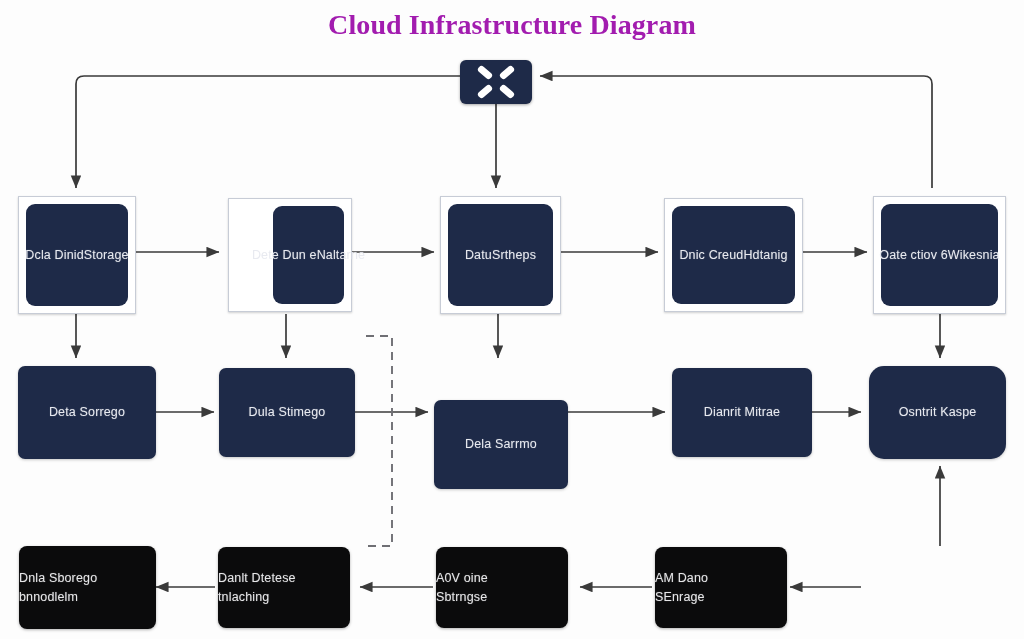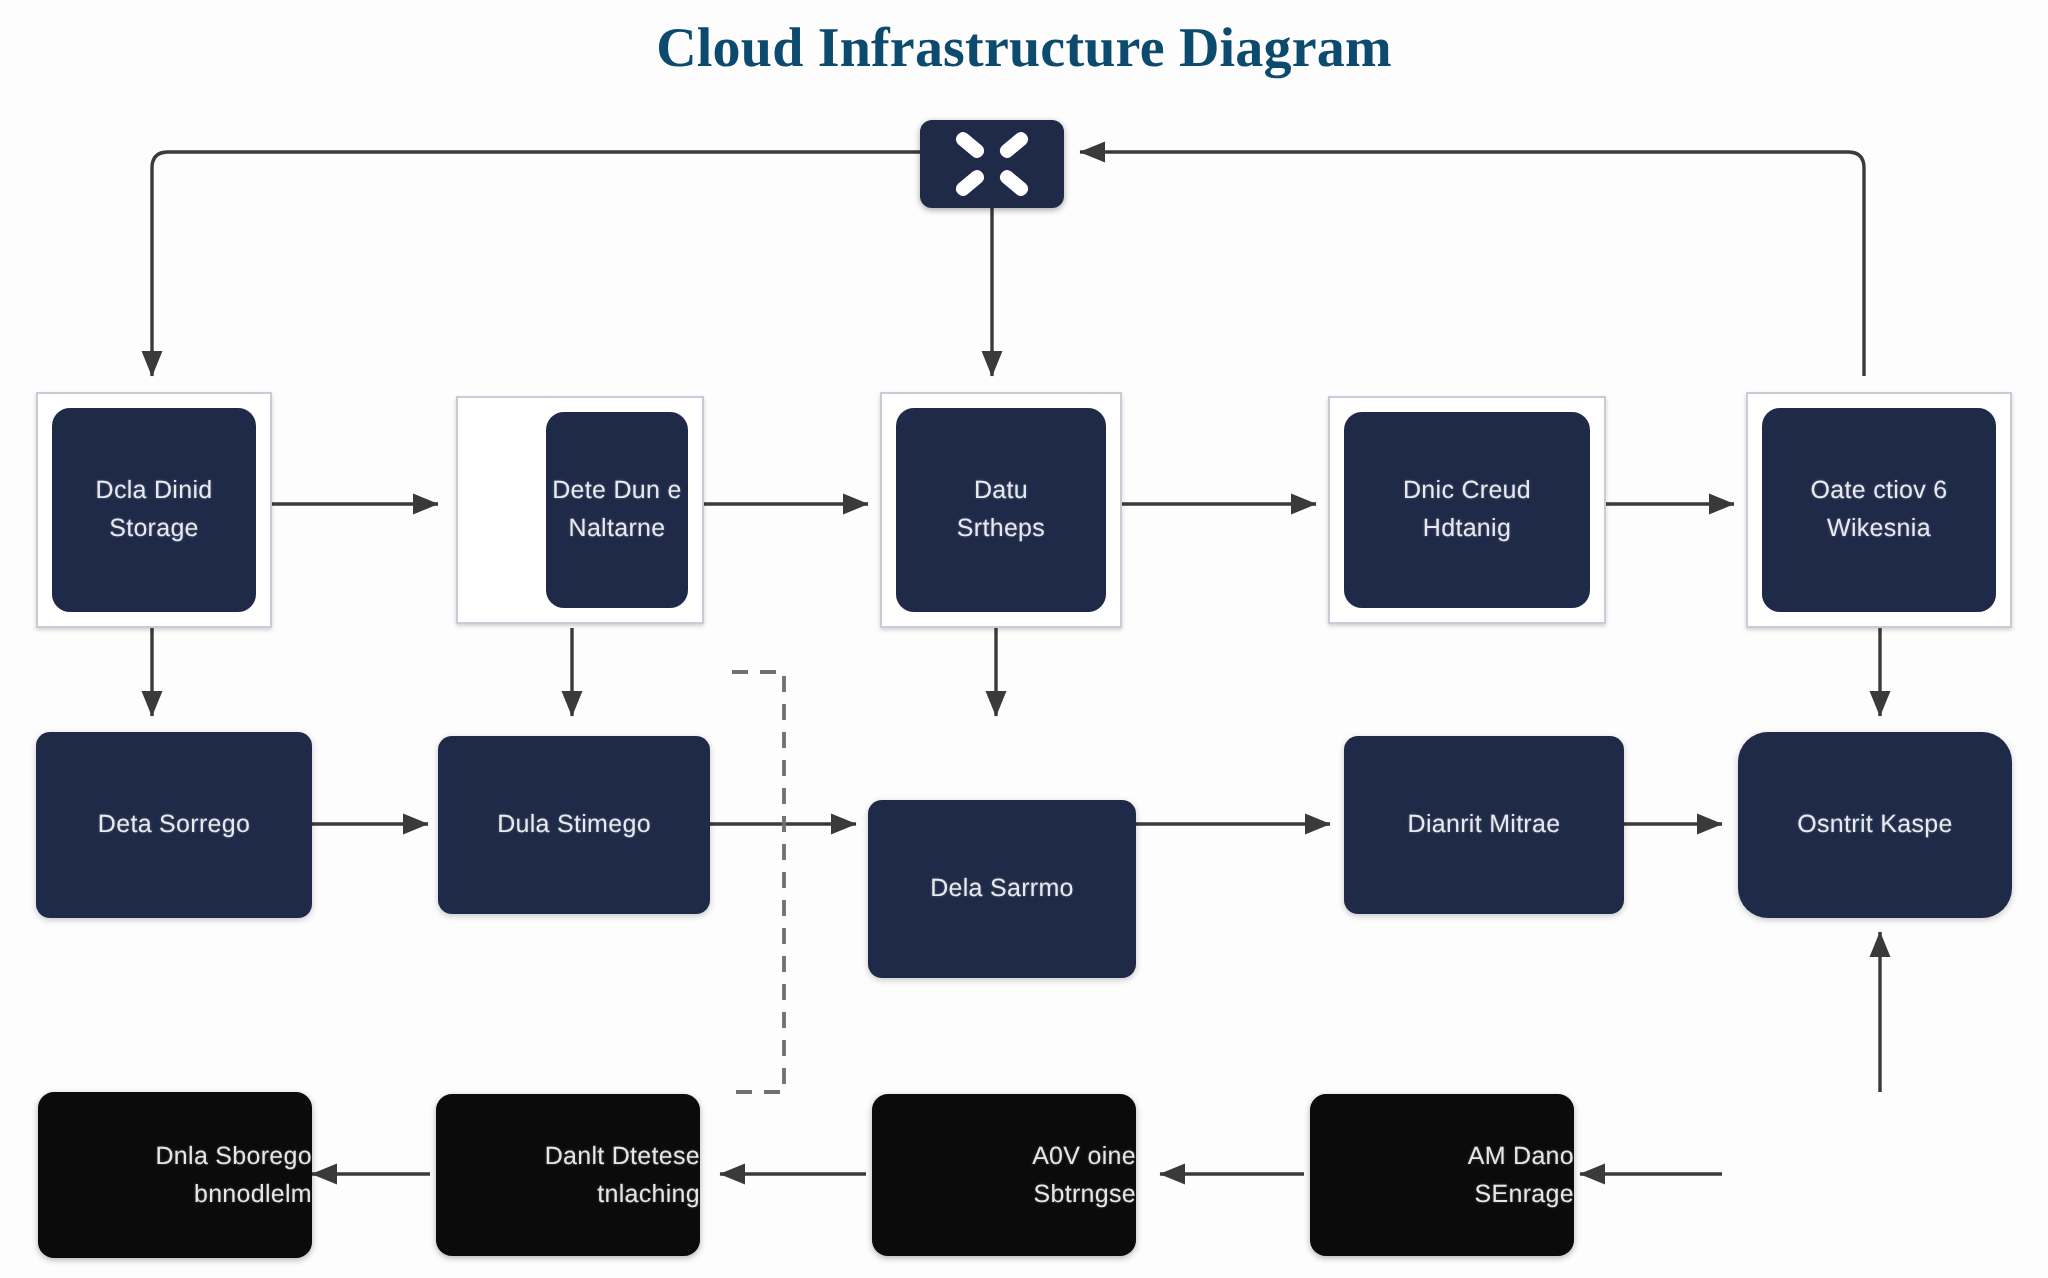--- a/index.html
+++ b/index.html
@@ -17,21 +17,21 @@
     background:#fdfdfd;
   }
   
   .title{
     position:absolute;
     left:0;top:9px;width:1024px;
     text-align:center;
     font-size:28px;
     font-weight:bold;
     letter-spacing:.1px;
-    color:#0c4a6e;
+    color:#a21caf;
     font-family:"Liberation Serif", serif;
   }
   
   #edges{
     position:absolute;left:0;top:0;width:1024px;height:639px;
     pointer-events:none;
   }
   
   .hub{
     position:absolute;
@@ -49,21 +49,20 @@
     border:1px solid #c7ccd6;
     box-shadow:0 1px 2px rgba(0,0,0,.18);
     box-sizing:border-box;
     padding:7px;
   }
   .framed .inner{
     width:100%;height:100%;
     background:#1e2a48;
     border-radius:9px;
     display:flex;
-    flex-direction:column;
     align-items:center;
     justify-content:center;
     box-sizing:border-box;
   }
   
   .navy{
     position:absolute;
     background:#1e2a48;
     border-radius:7px;
     display:flex;
@@ -73,21 +72,21 @@
     box-sizing:border-box;
     box-shadow:0 1px 3px rgba(0,0,0,.22);
   }
   
   .black{
     position:absolute;
     background:#0b0b0c;
     border-radius:8px;
     display:flex;
     flex-direction:column;
-    align-items:flex-end;
+    align-items:flex-start;
     justify-content:center;
     box-sizing:border-box;
     box-shadow:0 1px 3px rgba(0,0,0,.3);
   }
   .lbl{
     color:#e8eaf0;
     font-size:12.5px;
     line-height:19px;
     text-align:center;
     font-family:"Liberation Sans", sans-serif;

